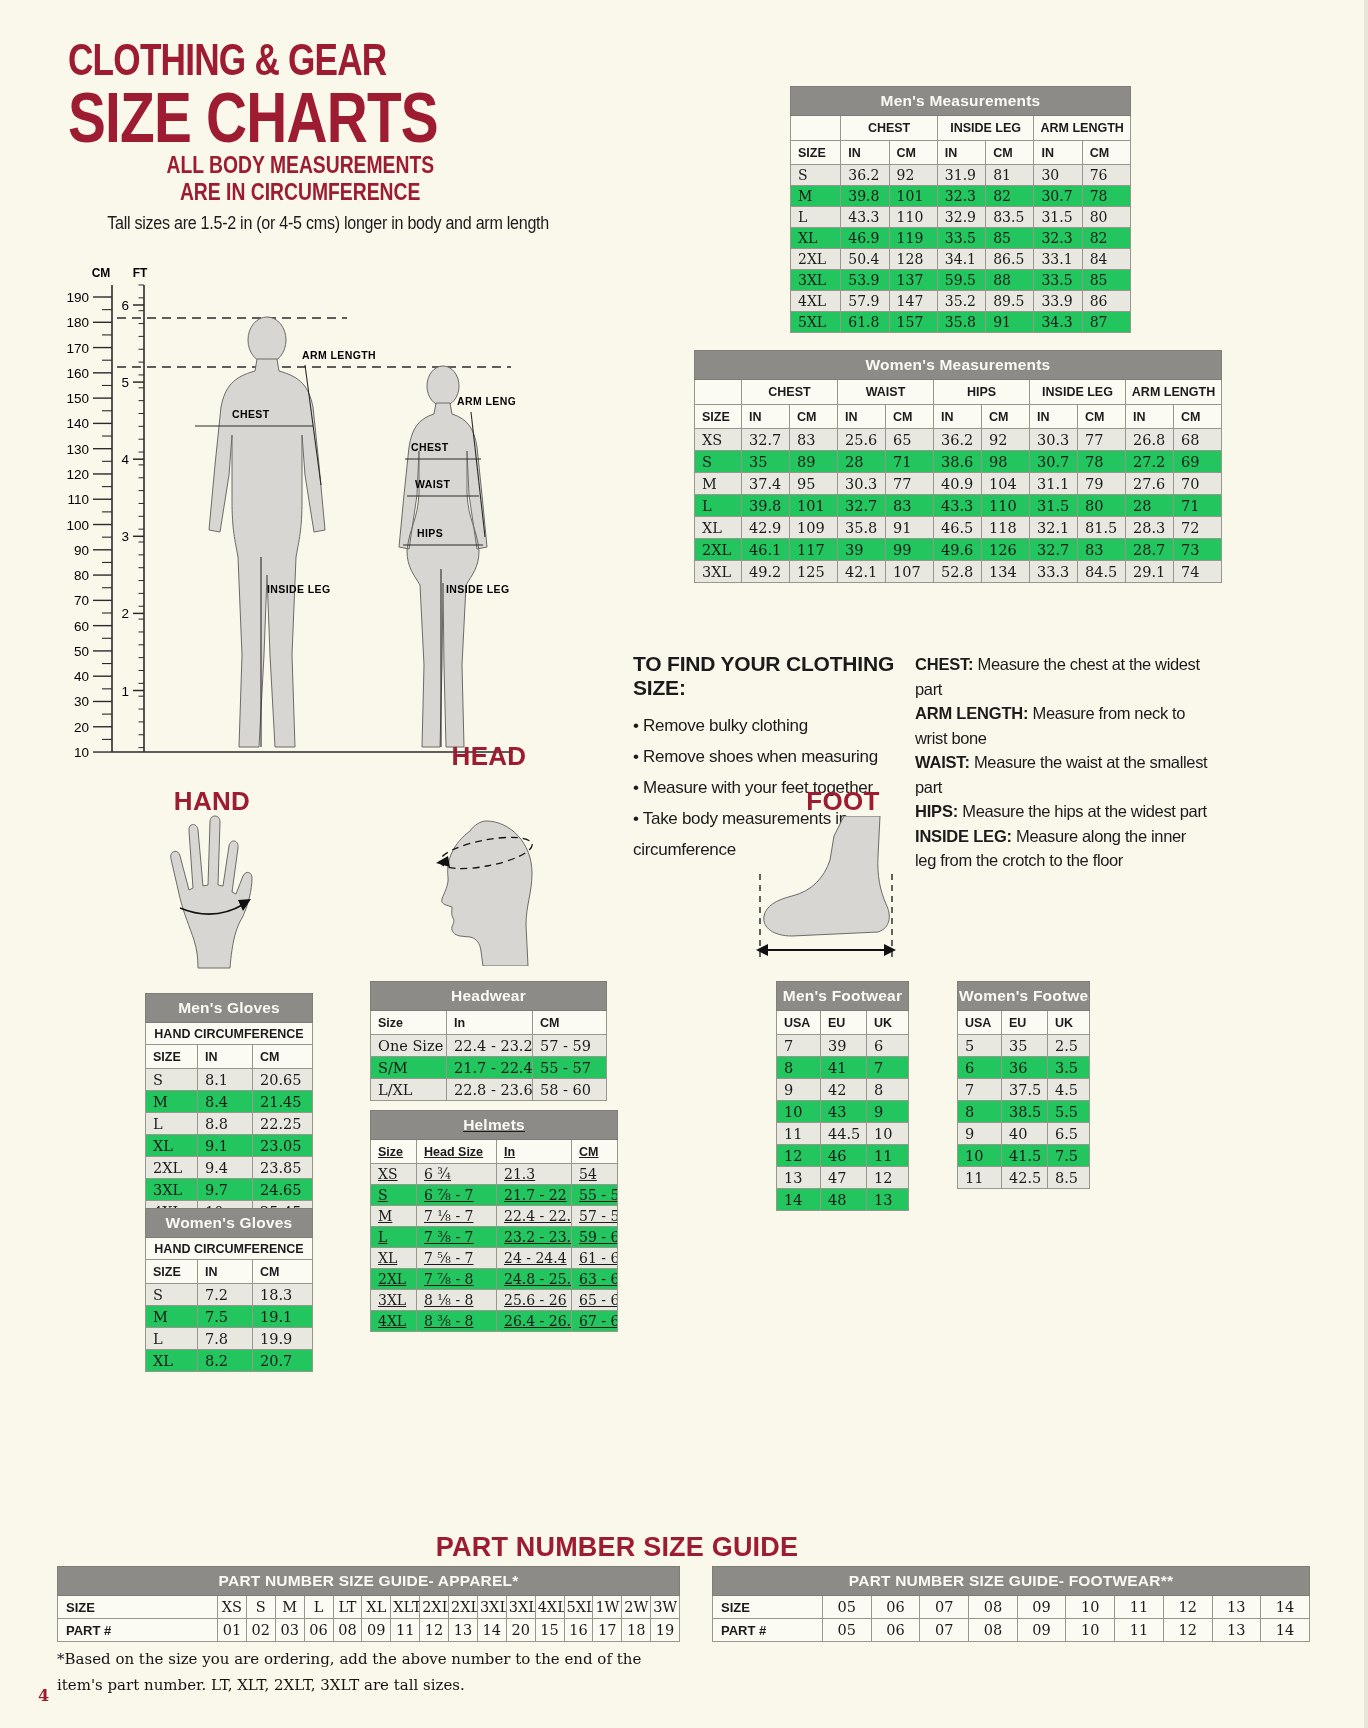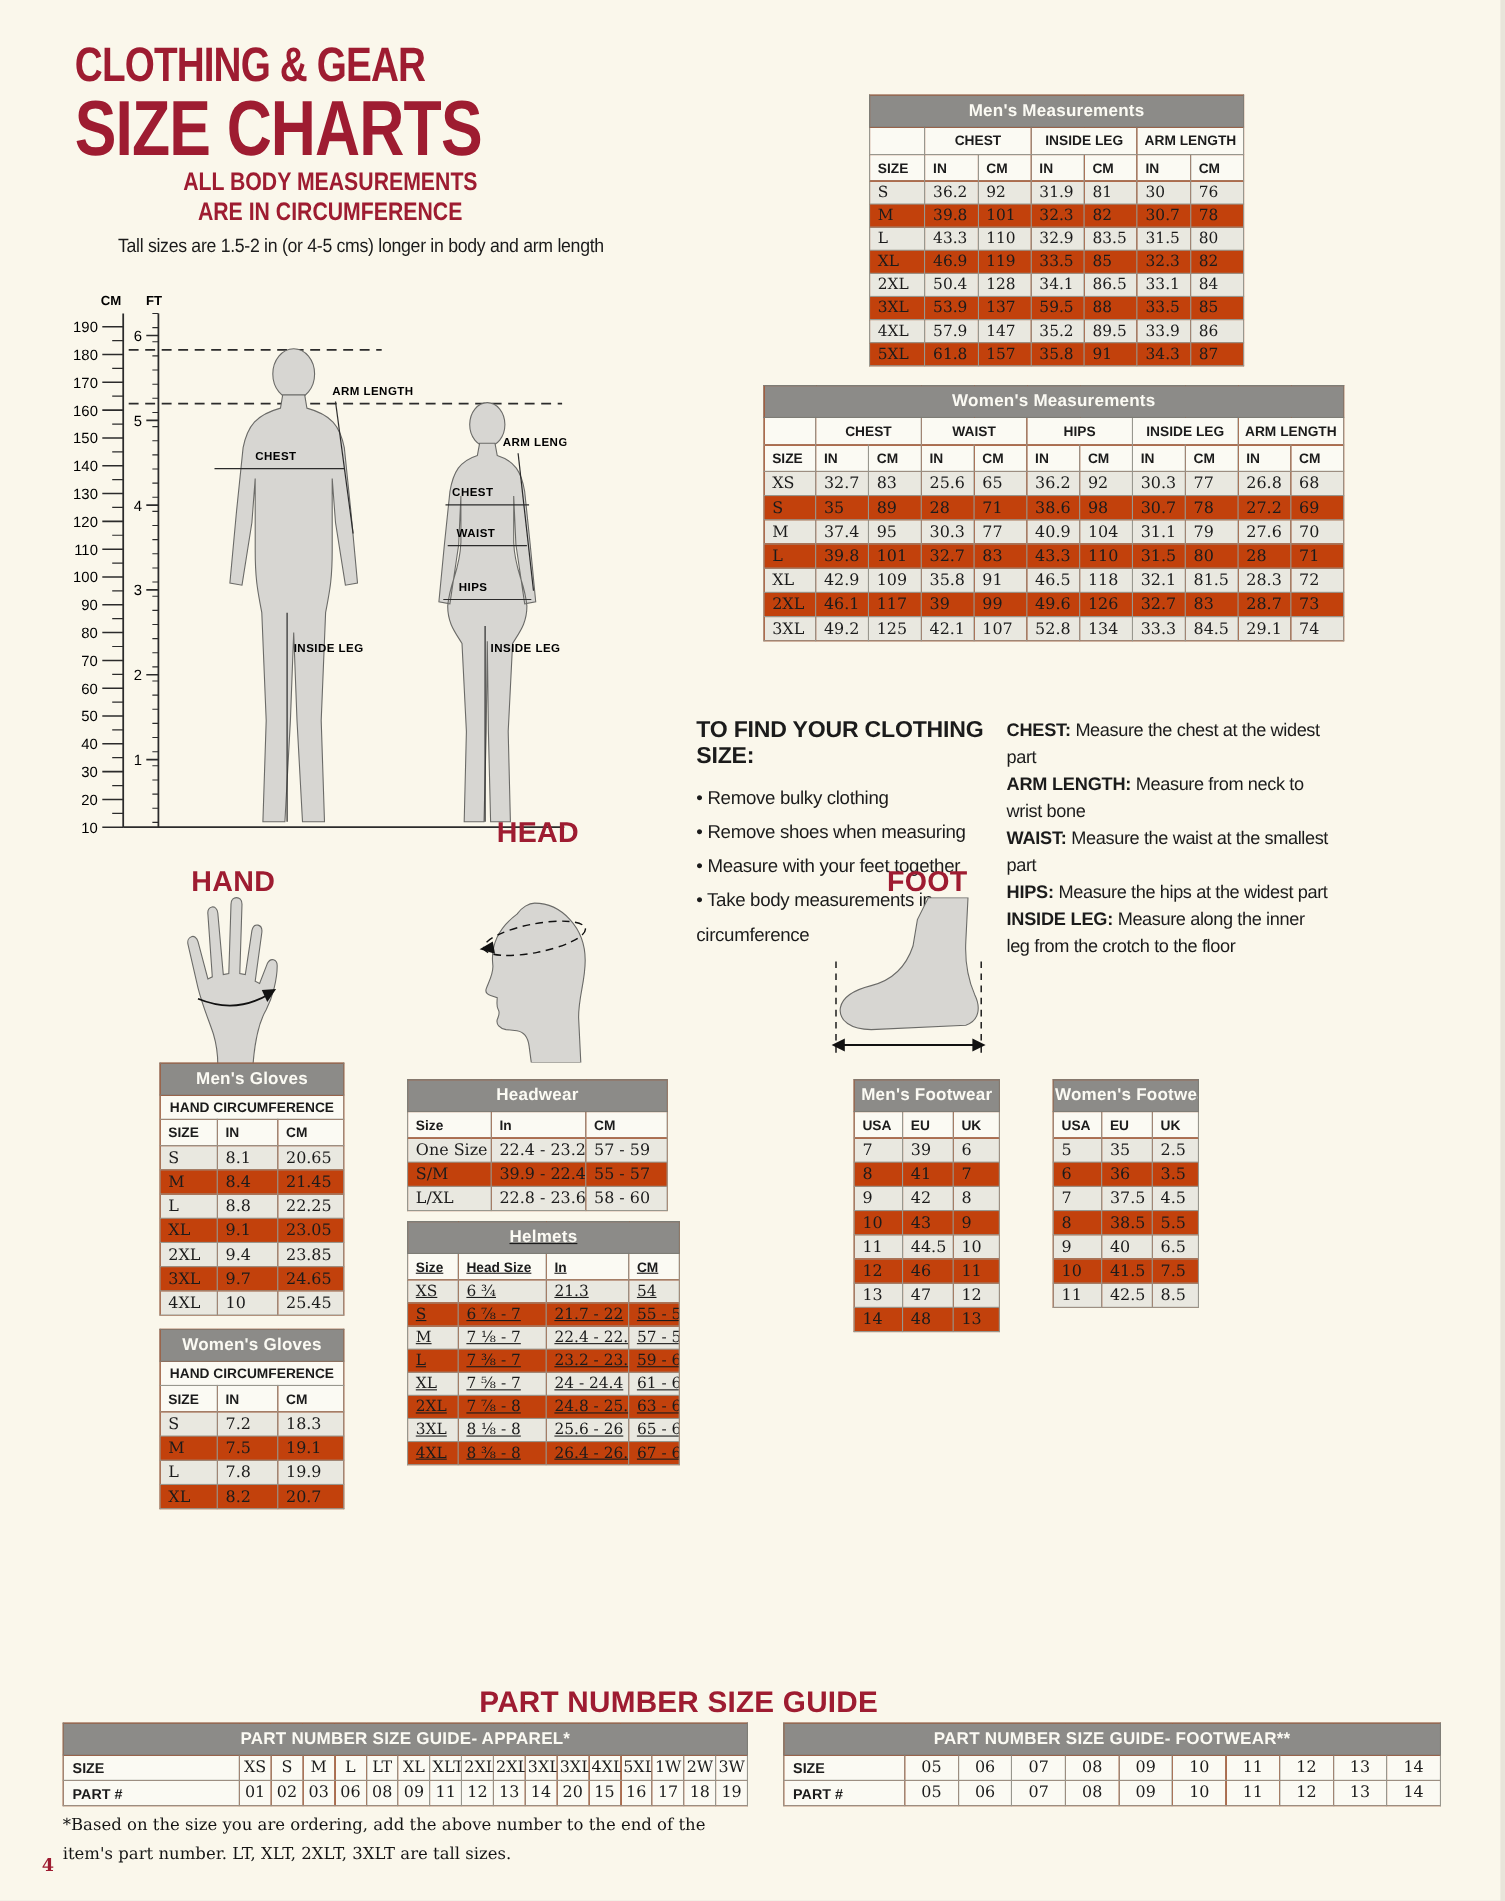--- a/index.html
+++ b/index.html
@@ -8,21 +8,21 @@
   .abs{position:absolute;}
   .red{color:#9E1C31;}
   .cond{display:inline-block;transform:scaleX(.8);transform-origin:0 50%;white-space:nowrap;}
   .condc{display:inline-block;transform:scaleX(.84);transform-origin:50% 50%;white-space:nowrap;}
 
   .title1{font-size:44px;font-weight:700;letter-spacing:-1px;line-height:1;}
   .title2{font-size:71px;font-weight:700;letter-spacing:-1px;line-height:1;}
   .subhead{font-size:23px;font-weight:700;line-height:27px;}
   .note{font-size:17.5px;letter-spacing:-.3px;margin-top:7px;}
 
-  table{border-collapse:collapse;table-layout:fixed;background:#c2410c;}
+  table{border-collapse:collapse;table-layout:fixed;background:#22c55e;}
   table th,table td{border:1px solid #98978E;overflow:hidden;white-space:nowrap;}
   .bar th{background:#8C8B88;color:#FBFAF3;font-weight:700;font-size:15.5px;text-align:center;
           height:26px;border-color:#7e7d76;letter-spacing:.2px;}
   .grp th{font-size:12.5px;height:22px;text-align:center;background:#FBFAF3;}
   .colh th{font-size:12.5px;text-align:left;padding:2px 0 2px 7px;height:19px;background:#FBFAF3;}
   .sub th{font-size:12.5px;text-align:center;height:19px;background:#FBFAF3;}
   tbody td{font-family:"DejaVu Serif",serif;font-size:14.5px;padding:2px 0 2px 7px;height:17px;}
   tbody tr:nth-child(odd) td{background:#E9E8E0;}
   .meas-m tbody td{height:14px;font-size:14px;}
   .meas-w tbody td{height:17px;}
@@ -495,21 +495,21 @@
   <svg class="abs" style="left:752px;top:816px;" width="150" height="148" viewBox="0 0 150 148">
     <path fill="#D7D6D2" stroke="#6b6b68" stroke-width="1" d="M92,0 L128,0 L126,40 C125,60 128,74 134,88 C140,100 138,112 126,116 L40,120 C22,120 10,112 12,100
          C14,90 24,84 40,80 C60,75 72,62 78,44 L82,20 Z"></path>
     <line x1="8" y1="58" x2="8" y2="145" stroke="#111" stroke-width="1.3" stroke-dasharray="6 5"></line>
     <line x1="140" y1="58" x2="140" y2="145" stroke="#111" stroke-width="1.3" stroke-dasharray="6 5"></line>
     <line x1="12" y1="134" x2="136" y2="134" stroke="#111" stroke-width="1.8"></line>
     <polygon points="4,134 16,128 16,140" fill="#111"></polygon>
     <polygon points="144,134 132,128 132,140" fill="#111"></polygon>
   </svg>
 
-  <table class="abs" style="left:145px;top:966px;width:167px;">
+  <table class="abs" style="left:145px;top:993px;width:167px;">
     <colgroup>
         <col style="width:52px">
         <col style="width:55px">
         <col style="width:60px">
       </colgroup>
     <thead>
       <tr class="bar">
           <th colspan="3">Men's Gloves</th>
         </tr>
       <tr class="sub">
@@ -620,21 +620,21 @@
       </tr>
     </thead>
     <tbody>
         <tr>
           <td>One Size</td>
           <td>22.4 - 23.2</td>
           <td>57 - 59</td>
         </tr>
         <tr>
           <td>S/M</td>
-          <td>39.9 - 22.4</td>
+          <td>21.7 - 22.4</td>
           <td>55 - 57</td>
         </tr>
         <tr>
           <td>L/XL</td>
           <td>22.8 - 23.6</td>
           <td>58 - 60</td>
         </tr>
       </tbody>
   </table>
 

